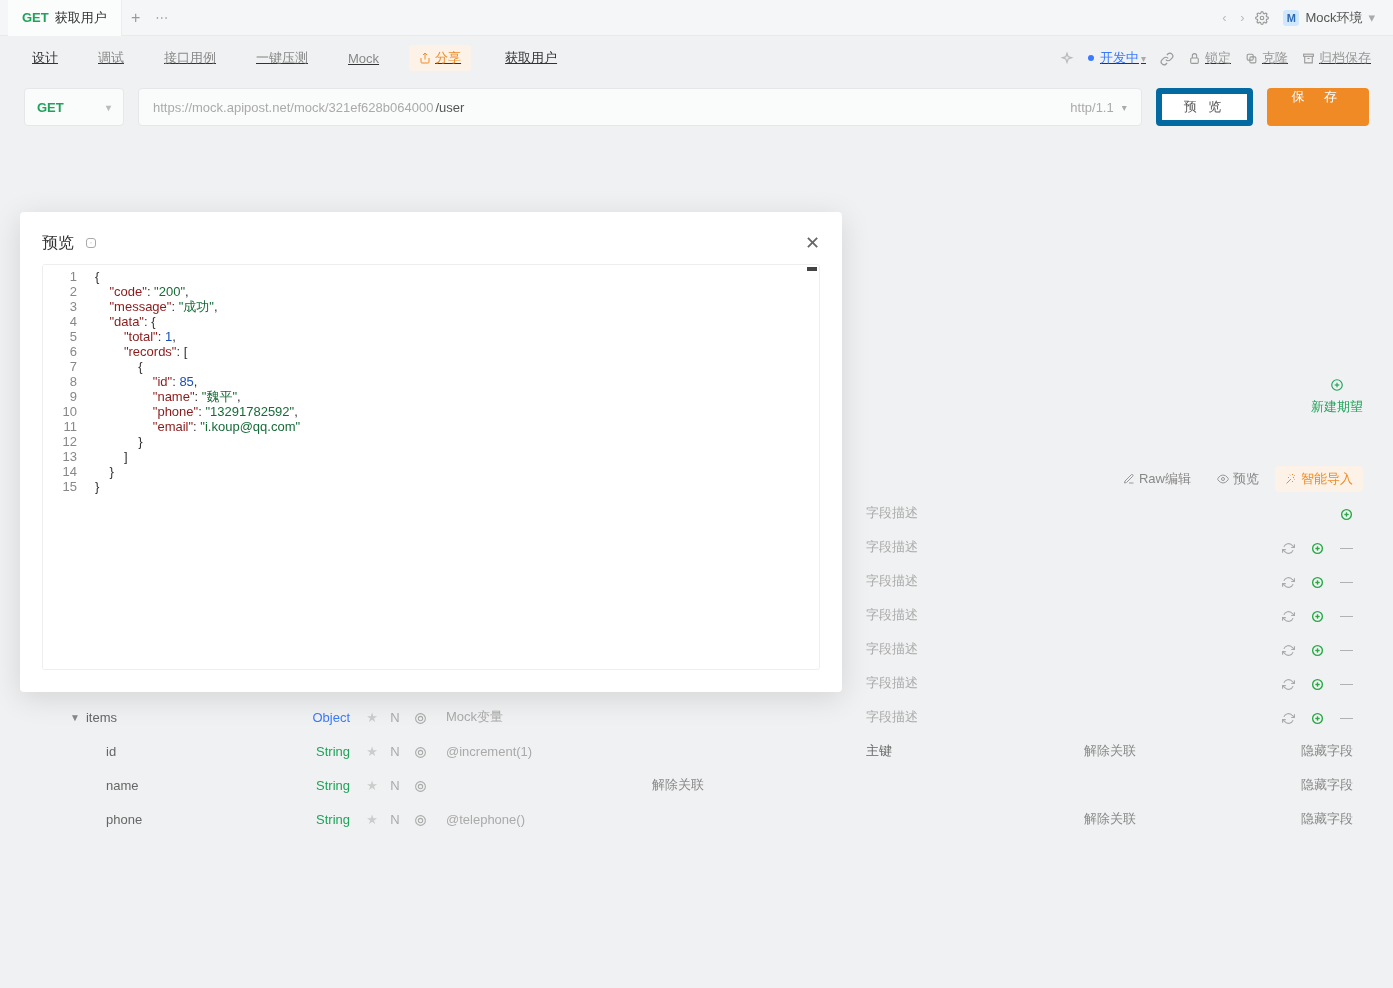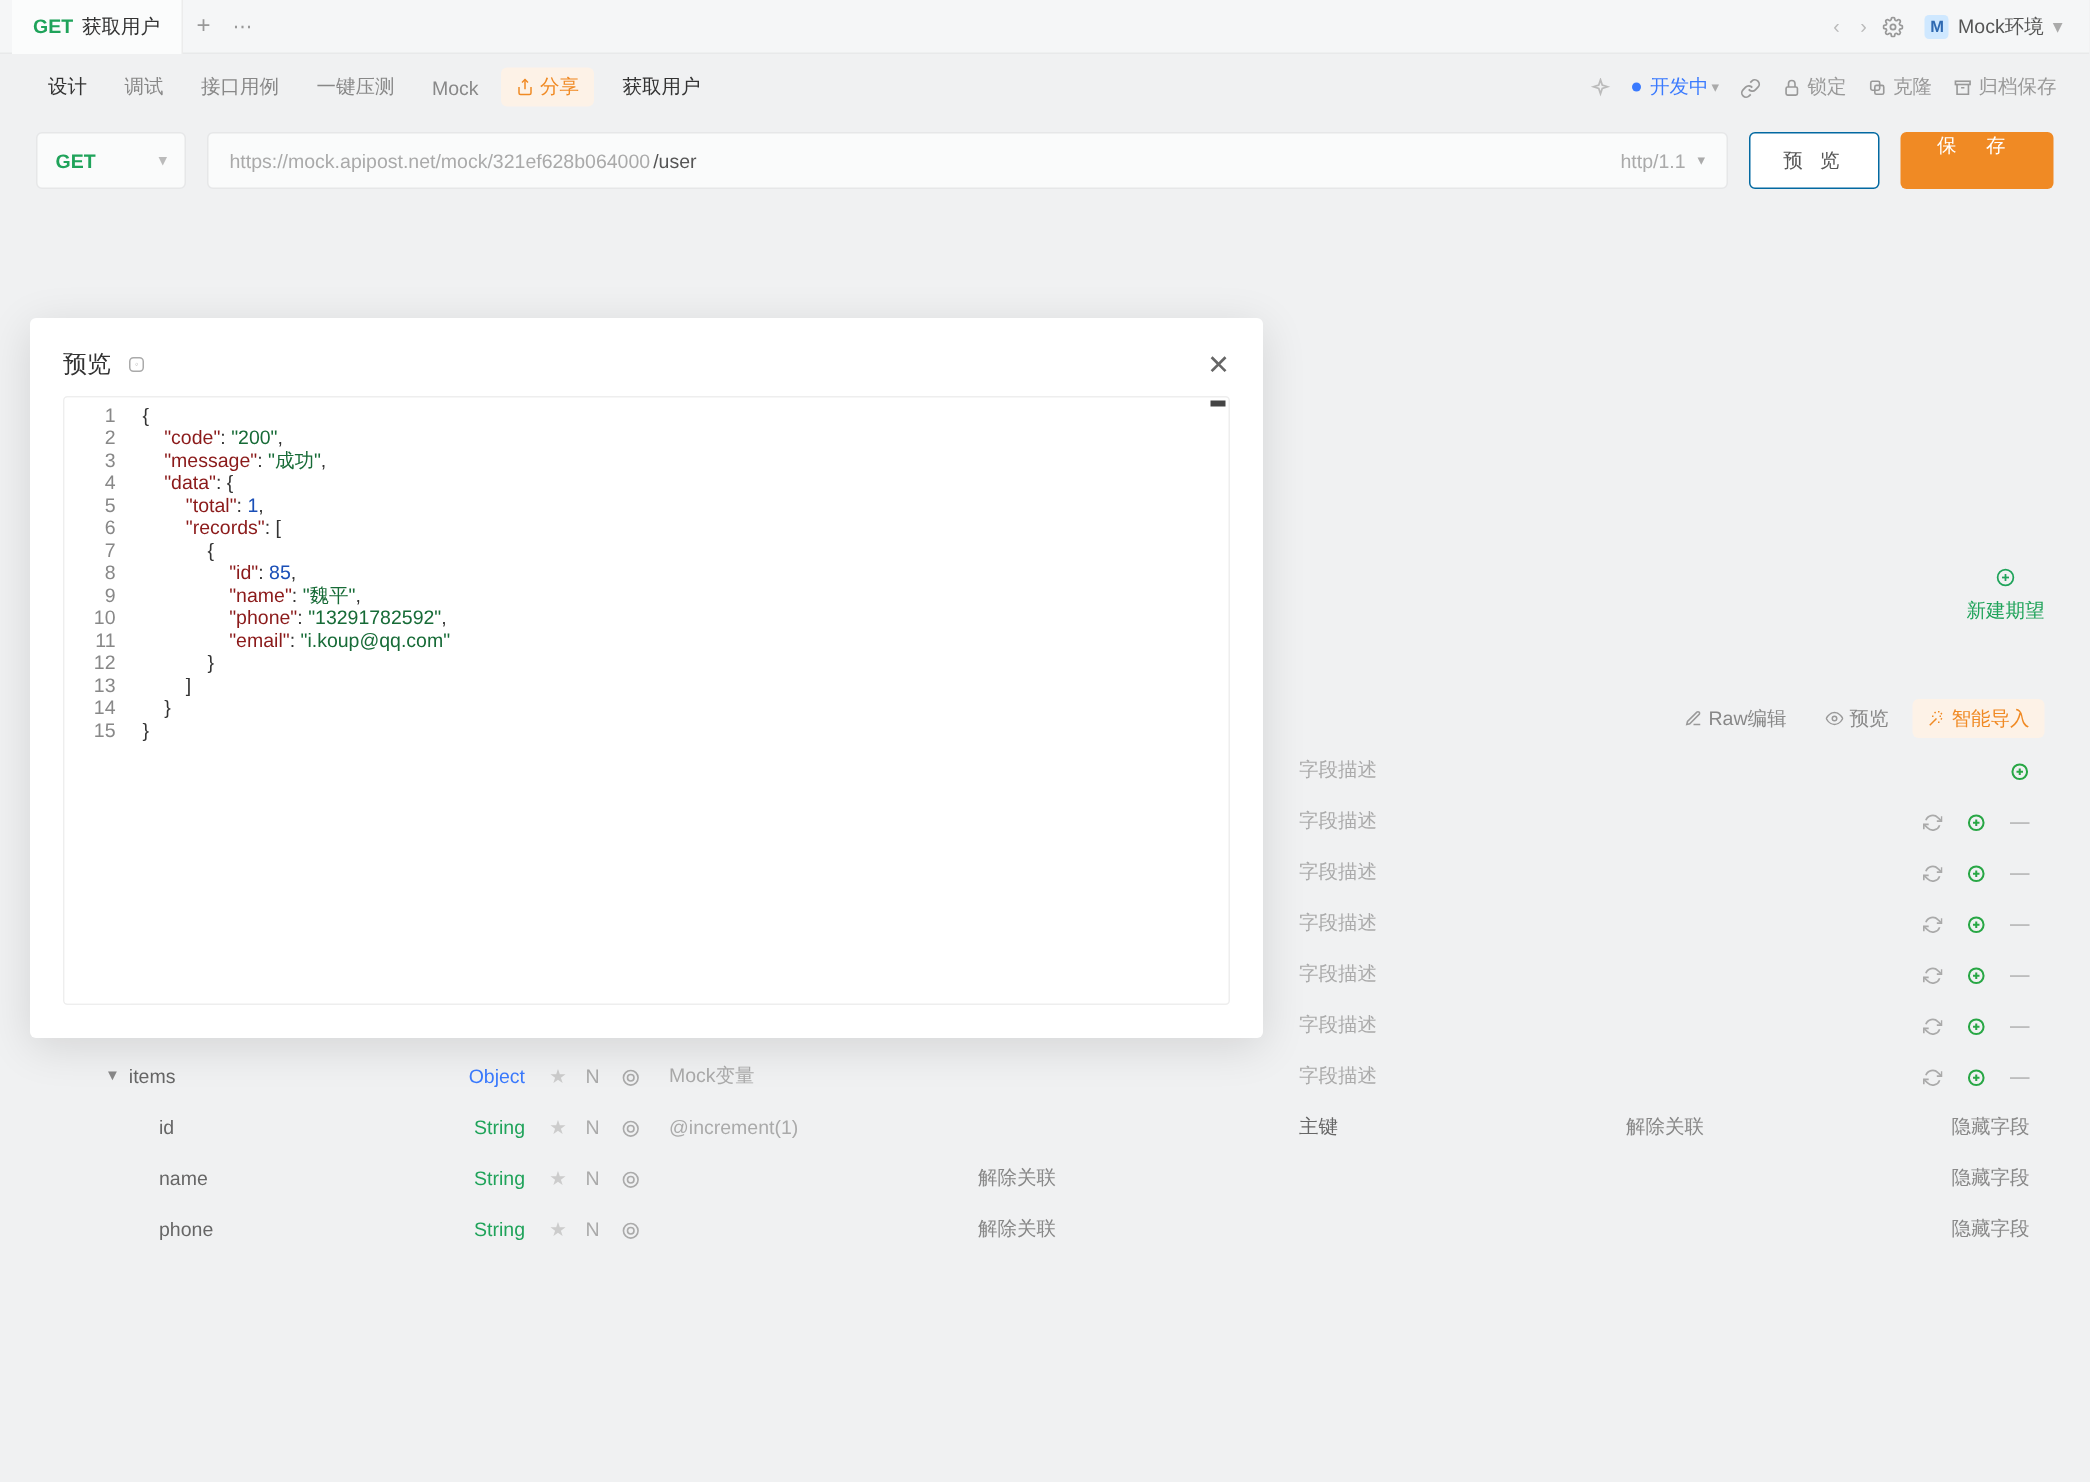--- a/index.html
+++ b/index.html
@@ -11,38 +11,38 @@
 .tab .method { color: #1fa35a; font-weight: 700; }
 .tabbar .add { width: 28px; text-align: center; color: #999; font-size: 16px; }
 .tabbar .more { width: 24px; text-align: center; color: #999; }
 .tabbar .spacer { flex: 1; }
 .tabbar .env { display: flex; align-items: center; gap: 6px; padding: 0 10px; color: #555; }
 .tabbar .env .badge-m { width: 16px; height: 16px; background: #cfe8ff; color: #2f6ab2; border-radius: 3px; font-size: 11px; display: flex; align-items: center; justify-content: center; font-weight: 600; }
 .tabbar .navarrow { width: 18px; text-align: center; color: #bbb; }
 .tabbar .gear { width: 22px; text-align: center; color: #888; }
 
 
-.secondbar { height: 44px; display: flex; align-items: center; padding: 0 22px; gap: 5px; }
+.secondbar { height: 44px; display: flex; align-items: center; padding: 0 22px; gap: 20px; text-decoration: underline; }
 .secondbar .navitem { padding: 4px 10px; color: #888; border-radius: 4px; }
 .secondbar .navitem.active-plain { color: #333; }
 .secondbar .navitem.share { color: #f08a24; background: #fdf2e7; display: flex; align-items: center; gap: 4px; }
 .secondbar .title { margin-left: 14px; color: #333; }
 .secondbar .spacer { flex: 1; }
 .secondbar .right-icons { display: flex; align-items: center; gap: 14px; color: #999; }
 .secondbar .status-dot { width: 6px; height: 6px; background: #3a7afe; border-radius: 50%; display: inline-block; margin-right: 4px; }
 .secondbar .status { color: #3a7afe; display: flex; align-items: center; gap: 2px; }
 
 
 .urlrow { display: flex; align-items: center; gap: 14px; padding: 8px 24px 12px; }
 .method-select { width: 100px; height: 38px; background: #fafbfb; border: 1px solid #e6e7e8; border-radius: 4px; display: flex; align-items: center; padding: 0 12px; color: #1fa35a; font-weight: 600; justify-content: space-between; }
 .urlbox { flex: 1; height: 38px; background: #fafbfb; border: 1px solid #e6e7e8; border-radius: 4px; display: flex; align-items: center; padding: 0 14px; color: #aaa; gap: 2px; }
 .urlbox .path { color: #555; }
 .urlbox .spacer { flex: 1; }
 .urlbox .proto { color: #aaa; display: flex; align-items: center; gap: 8px; }
-.btn-preview { height: 38px; padding: 0 22px; background: #fff; border: 1px solid #0369a1; border-radius: 4px; display: flex; align-items: center; color: #555; letter-spacing: 4px; }
+.btn-preview { height: 38px; padding: 0 22px; background: #fff; border: 6px solid #0369a1; border-radius: 4px; display: flex; align-items: center; color: #555; letter-spacing: 4px; }
 .btn-save { height: 38px; padding: 0 24px; background: #f08a24; border-radius: 4px; color: #fff; display: flex; align-items: flex-start; letter-spacing: 8px; font-weight: 500; }
 
 
 .right-hint-bar { position: absolute; right: 30px; top: 376px; display: flex; align-items: center; gap: 6px; color: #1fa35a; flex-direction: column; }
 .right-hint-bar .icon { color: #1fa35a; }
 
 .toolbar-bottom { position: absolute; left: 0; right: 0; top: 462px; height: 34px; display: flex; align-items: center; justify-content: flex-end; padding: 0 30px; gap: 6px; }
 .tb-btn { display: flex; align-items: center; gap: 4px; color: #888; padding: 4px 10px; border-radius: 4px; }
 .tb-btn.active { color: #f08a24; background: #fdf2e7; }
 
@@ -429,20 +429,21 @@
     <div class="dt-col-name" style="width:194px">
           <span>phone</span>
         </div>
     <div class="dt-col-type type-string">String</div>
     <div class="dt-col-star">★</div>
     <div class="dt-col-n">N</div>
     <div class="dt-col-mockicon"><svg width="13" height="13" viewBox="0 0 24 24" fill="none" stroke="#aaa" stroke-width="2">
             <circle cx="12" cy="12" r="9"></circle>
             <circle cx="12" cy="12" r="4"></circle>
           </svg></div>
+    <div class="dt-col-mock">@telephone()</div>
     <div class="dt-col-desc" style="color:#666"></div>
     <div class="dt-col-act1">解除关联</div>
     <div class="dt-col-act2" style="justify-content:flex-end;gap:0">
           <span style="color:#888">隐藏字段</span>
         </div>
       </div>
     </div>
 </div>
 
 <div class="modal-back"></div>

